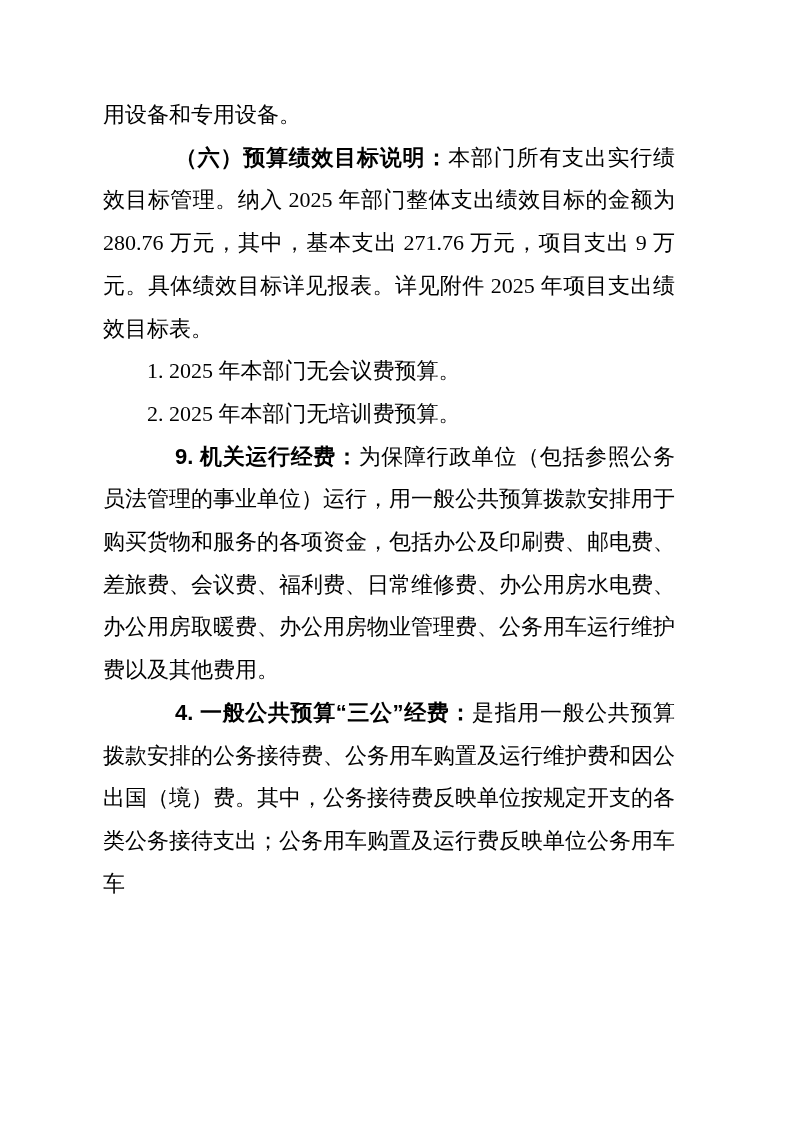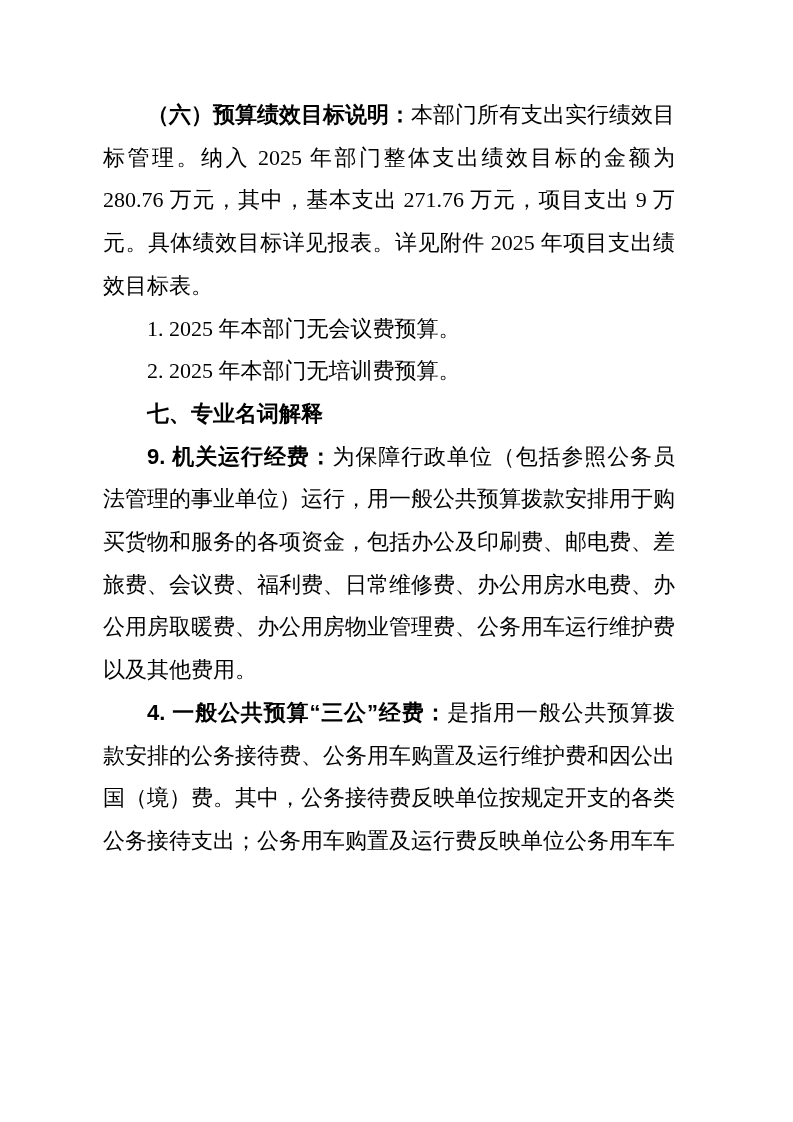--- a/index.html
+++ b/index.html
@@ -34,27 +34,28 @@
   }
   .para.indent {
     text-indent: 44px;
   }
   .run {
     font-weight: 400;
   }
   .run.bold {
     font-weight: 700;
     font-family: "Liberation Sans", "DejaVu Sans", sans-serif;
+    margin-left: 28px;
   }
 </style>
 </head>
 <body>
 
 <div class="page" style="background: rgb(255, 255, 255); color: rgb(0, 0, 0);">
   <div class="doc-body" id="doc-body">
+      <p class="para"><span class="run">用设备和专用设备。</span></p>
       <p class="para indent"><span class="run bold">（六）预算绩效目标说明：</span><span class="run">本部门所有支出实行绩效目标管理。纳入 2025 年部门整体支出绩效目标的金额为 280.76 万元，其中，基本支出 271.76 万元，项目支出 9 万元。具体绩效目标详见报表。详见附件 2025 年项目支出绩效目标表。</span></p>
       <p class="para indent"><span class="run">1. 2025 年本部门无会议费预算。</span></p>
       <p class="para indent"><span class="run">2. 2025 年本部门无培训费预算。</span></p>
-      <p class="para indent"><span class="run bold">七、专业名词解释</span></p>
       <p class="para indent"><span class="run bold">9. 机关运行经费：</span><span class="run">为保障行政单位（包括参照公务员法管理的事业单位）运行，用一般公共预算拨款安排用于购买货物和服务的各项资金，包括办公及印刷费、邮电费、差旅费、会议费、福利费、日常维修费、办公用房水电费、办公用房取暖费、办公用房物业管理费、公务用车运行维护费以及其他费用。</span></p>
       <p class="para indent"><span class="run bold">4. 一般公共预算“三公”经费：</span><span class="run">是指用一般公共预算拨款安排的公务接待费、公务用车购置及运行维护费和因公出国（境）费。其中，公务接待费反映单位按规定开支的各类公务接待支出；公务用车购置及运行费反映单位公务用车车</span></p>
     </div>
 </div>
 
 </body></html>

